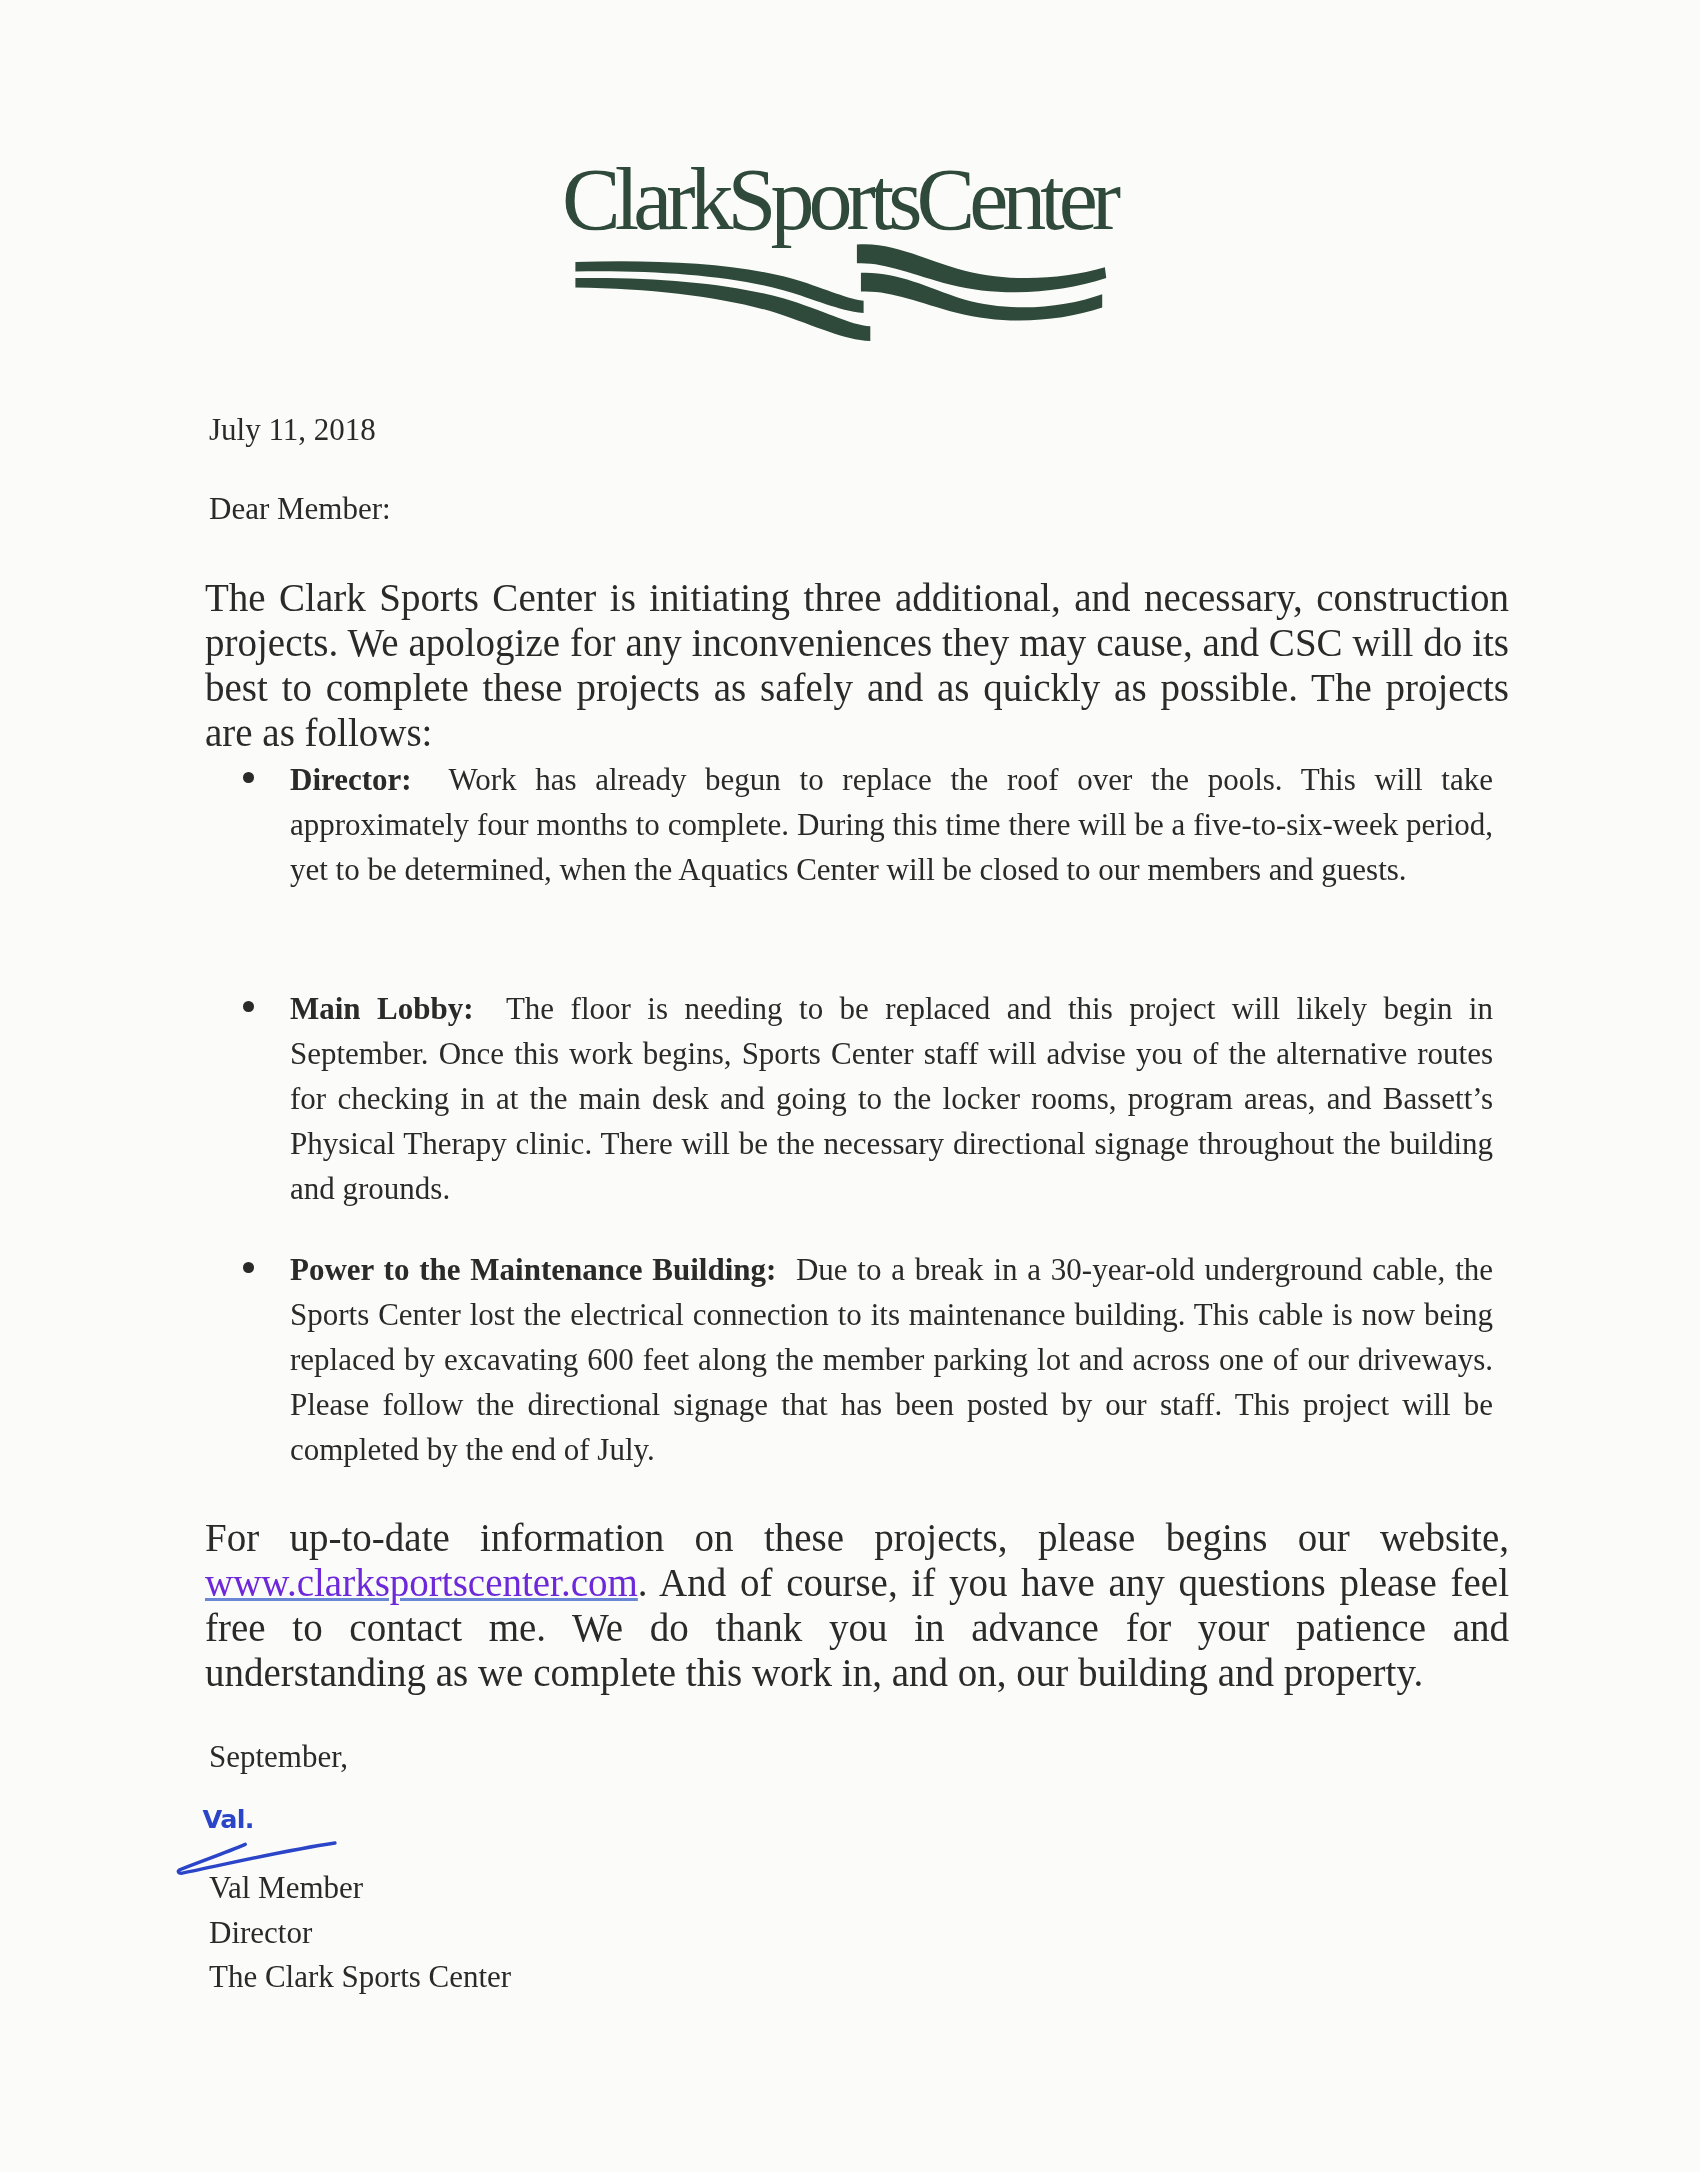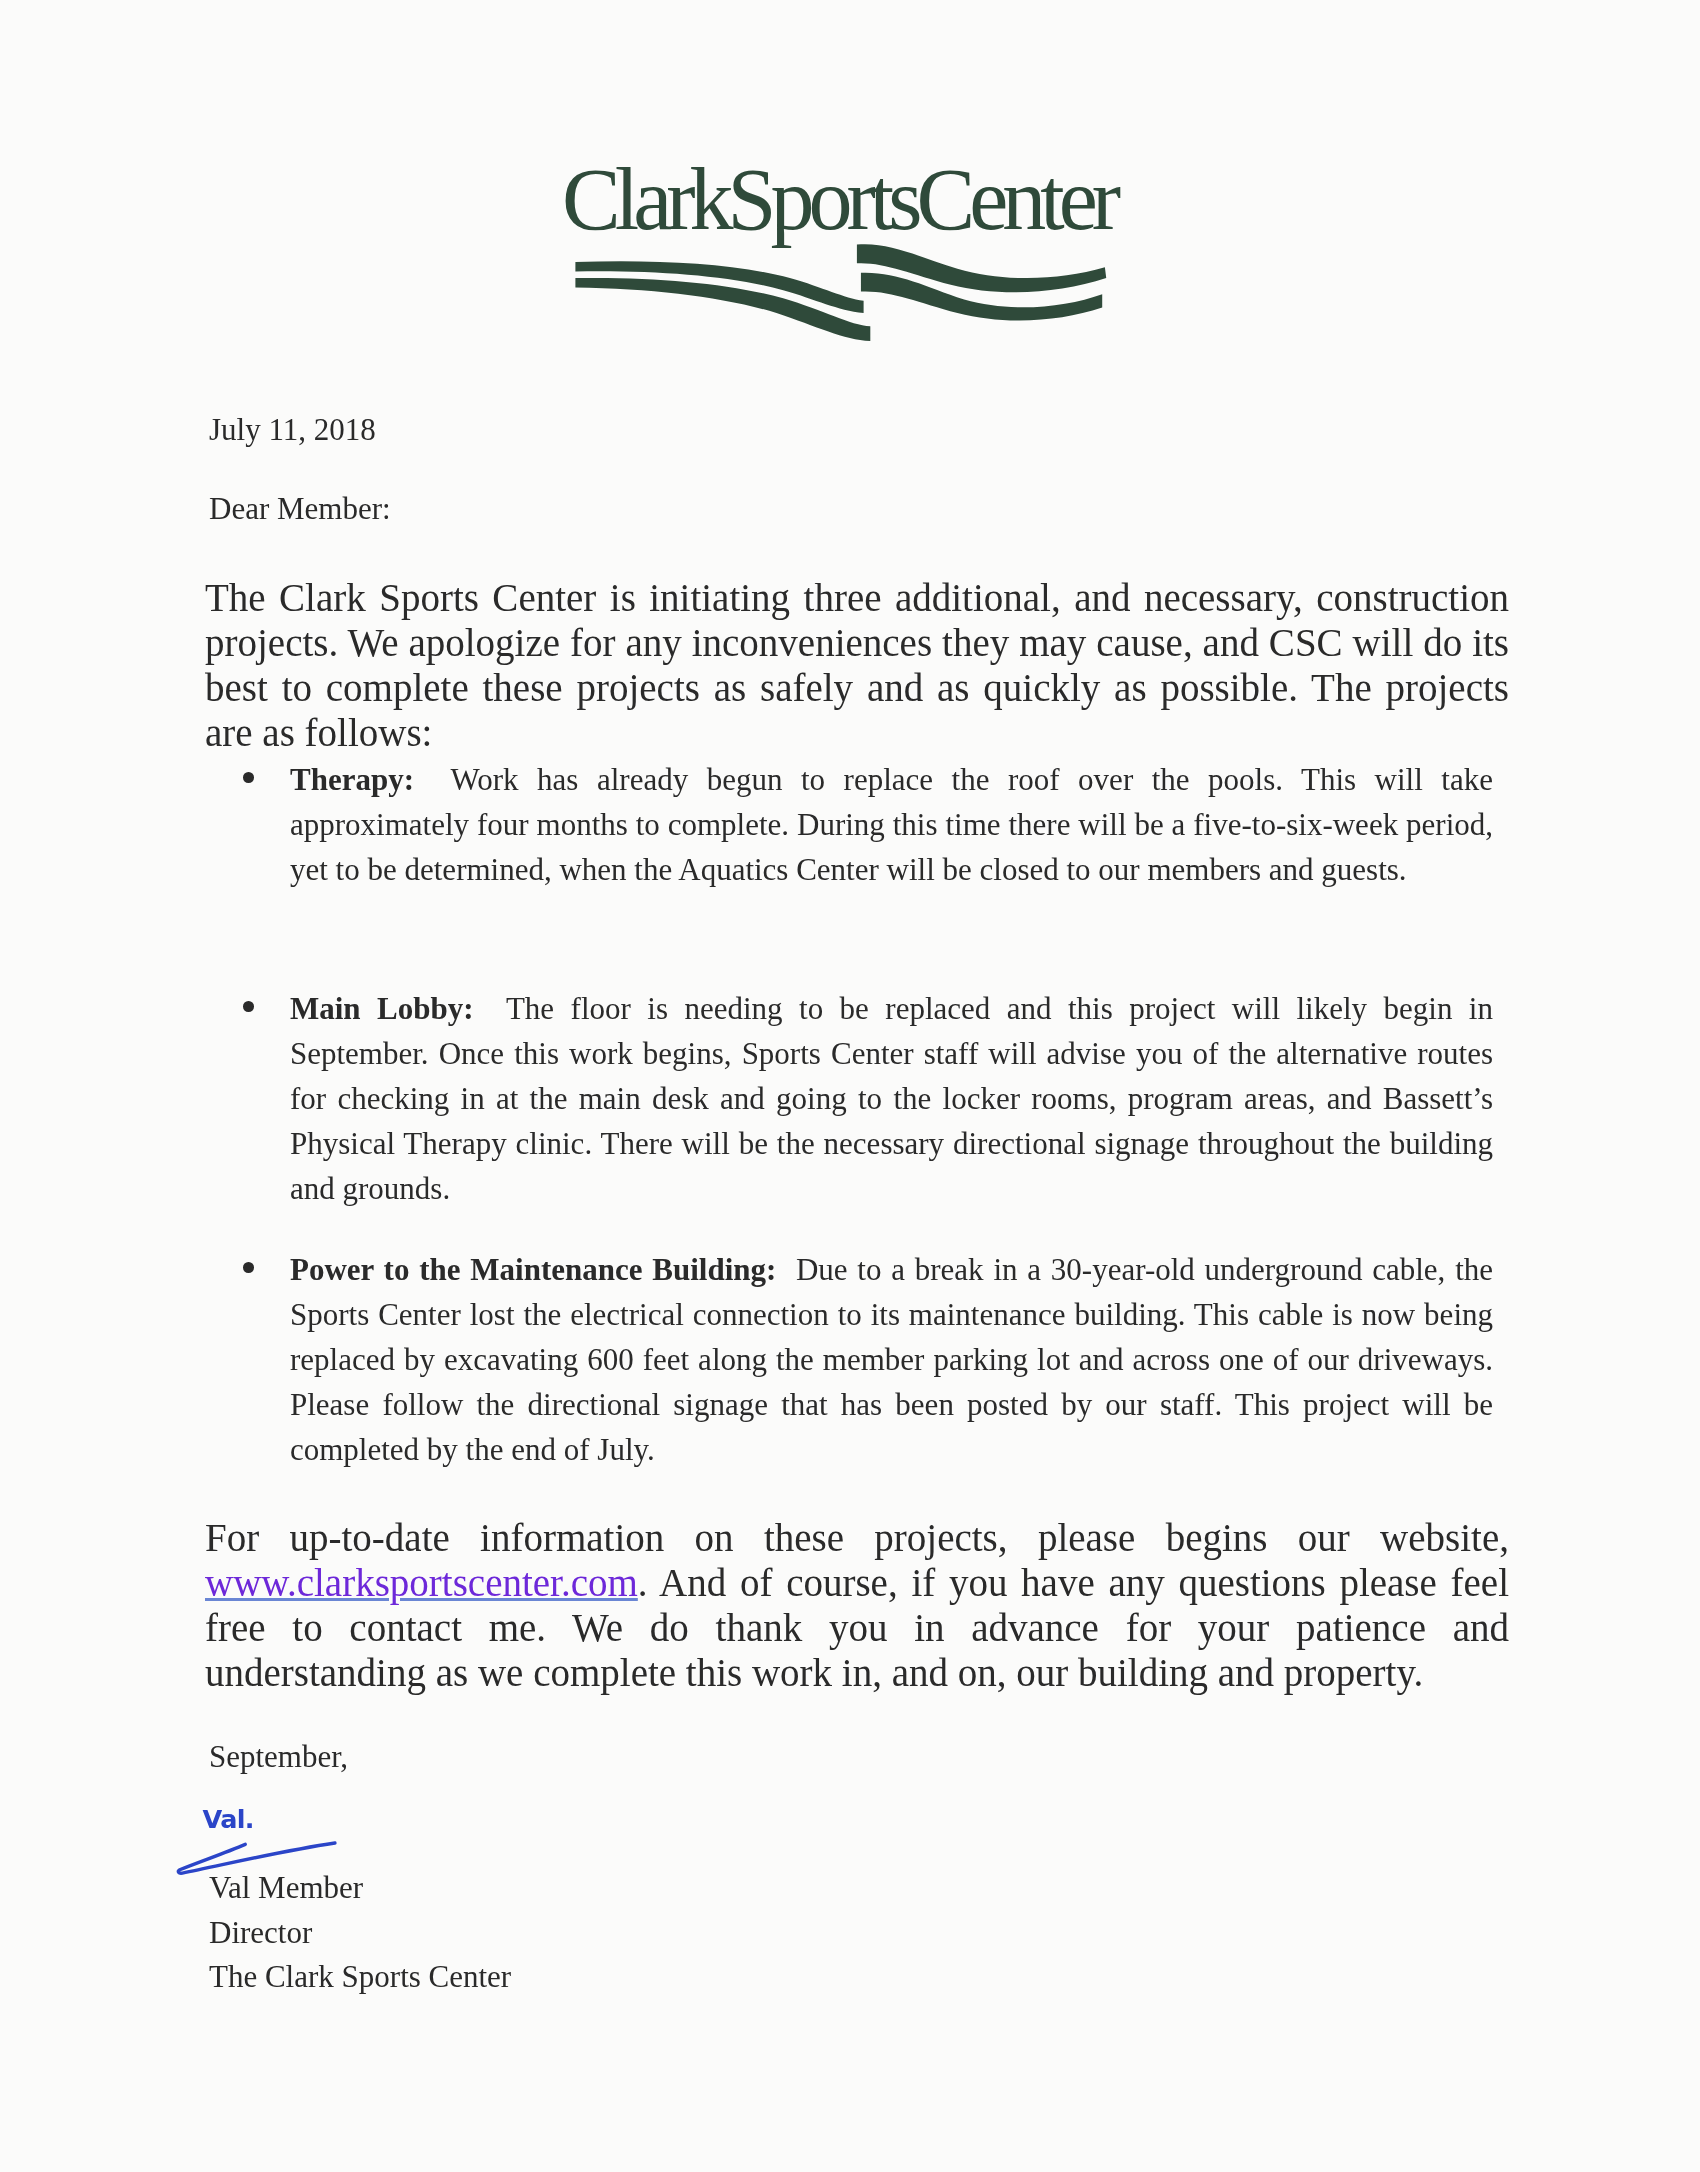--- a/index.html
+++ b/index.html
@@ -67,21 +67,21 @@
   </div>
 
   <div class="line" style="top:407px;">July 11, 2018</div>
   <div class="line" style="top:486px;">Dear Member:</div>
 
   <div class="para" style="top:575px;">The Clark Sports Center is initiating three additional, and necessary, construction projects.  We apologize for any inconveniences they may cause, and CSC will do its best to complete these projects as safely and as quickly as possible.  The projects are as follows:</div>
 
   <div class="bullet-item" style="top:757px;">
     <span class="bullet-dot"></span>
     <div class="bullet-text">
-      <b>Therapy:</b>&nbsp;
+      <b>Director:</b>&nbsp;
       <span>Work has already begun to replace the roof over the pools.  This will take approximately four months to complete.  During this time there will be a five-to-six-week period, yet to be determined, when the Aquatics Center will be closed to our members and guests.</span>
     </div>
   </div>
 
   <div class="bullet-item" style="top:986px;">
     <span class="bullet-dot"></span>
     <div class="bullet-text">
       <b>Main Lobby:</b>&nbsp;
       <span>The floor is needing to be replaced and this project will likely begin in September.  Once this work begins, Sports Center staff will advise you of the alternative routes for checking in at the main desk and going to the locker rooms, program areas, and Bassett’s Physical Therapy clinic.  There will be the necessary directional signage throughout the building and grounds.</span>
     </div>

